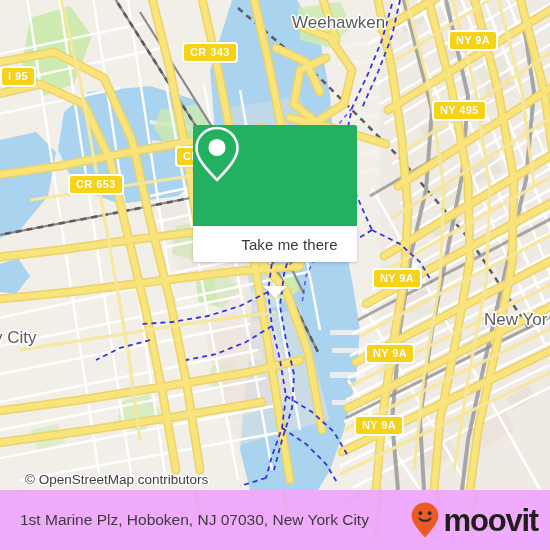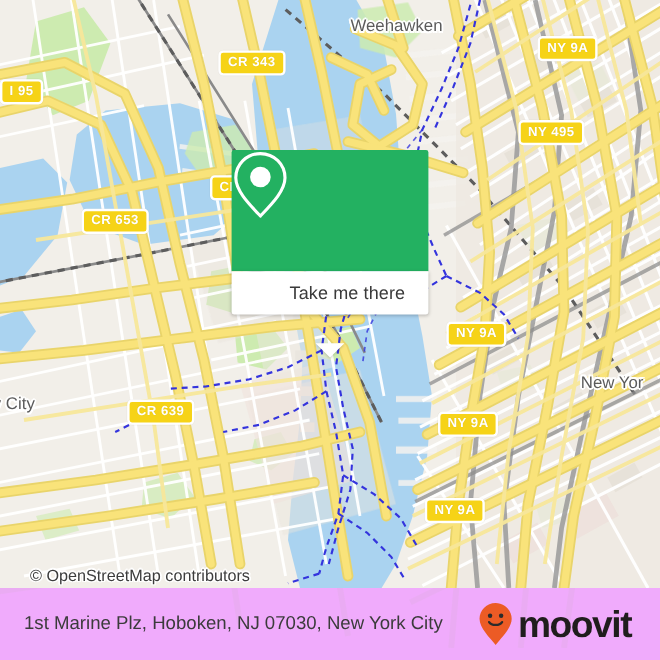--- a/index.html
+++ b/index.html
@@ -27,21 +27,21 @@
     padding:1px 6px 2px 6px;
     line-height:14px;
     white-space:nowrap;
     text-shadow:0 0 1px rgba(0,0,0,.12);
     box-shadow:0 0 0 .5px rgba(0,0,0,.04);
   }
   
   .place{
     position:absolute;
     color:#5b5b5b;
-    font-size:14px;
+    font-size:17px;
     white-space:nowrap;
     text-shadow:
       -1.6px 0 #fff, 1.6px 0 #fff, 0 -1.6px #fff, 0 1.6px #fff,
       -1.2px -1.2px #fff, 1.2px 1.2px #fff, -1.2px 1.2px #fff, 1.2px -1.2px #fff;
   }
 
   
   .attrib{
     position:absolute;left:10px;top:472px;
     font-size:13.5px;color:#3c3c3c;white-space:nowrap;
@@ -76,21 +76,21 @@
   .footer{
     position:absolute;left:0;top:490px;width:550px;height:60px;
     background:#f0abfc;overflow:hidden;
     display:flex;align-items:center;justify-content:space-between;
   }
   .footer .wm{position:absolute;left:0;top:-440px;opacity:.10;}
   .footer-addr{
     position:relative;z-index:2;
     margin-left:20px;font-size:15.5px;color:#3b3b3b;white-space:nowrap;
   }
-  .brand{position:relative;z-index:2;margin-right:24px;display:flex;align-items:center;gap:4px;}
+  .brand{position:relative;z-index:2;margin-right:12px;display:flex;align-items:center;gap:4px;}
   .brand-word{font-size:31px;font-weight:bold;color:#201d1d;letter-spacing:-1.2px;line-height:31px;}
 </style>
 </head>
 <body>
 
 <div id="app">
 
   <div class="map">
     <svg width="550" height="490" viewBox="0 0 550 490">
       <defs>
@@ -377,21 +377,20 @@
       </g>
     </svg>
 
     <div class="shield" style="left:182px;top:42px">CR 343</div>
     <div class="shield" style="left:448px;top:30px">NY 9A</div>
     <div class="shield" style="left:0px;top:66px">I 95</div>
     <div class="shield" style="left:432px;top:100px">NY 495</div>
     <div class="shield" style="left:68px;top:174px">CR 653</div>
     <div class="shield" style="left:175px;top:146px">CR 5</div>
     <div class="shield" style="left:372px;top:268px">NY 9A</div>
-    <div class="shield" style="left:106px;top:333px">CR 639</div>
     <div class="shield" style="left:365px;top:343px">NY 9A</div>
     <div class="shield" style="left:354px;top:415px">NY 9A</div>
 
     <div class="place" style="left:292px;top:13px">Weehawken</div>
     <div class="place" style="left:484px;top:310px">New Yor</div>
     <div class="place" style="left:-6px;top:328px">y City</div>
 
     <div class="attrib">© OpenStreetMap contributors</div>
 
     <div class="popup">

